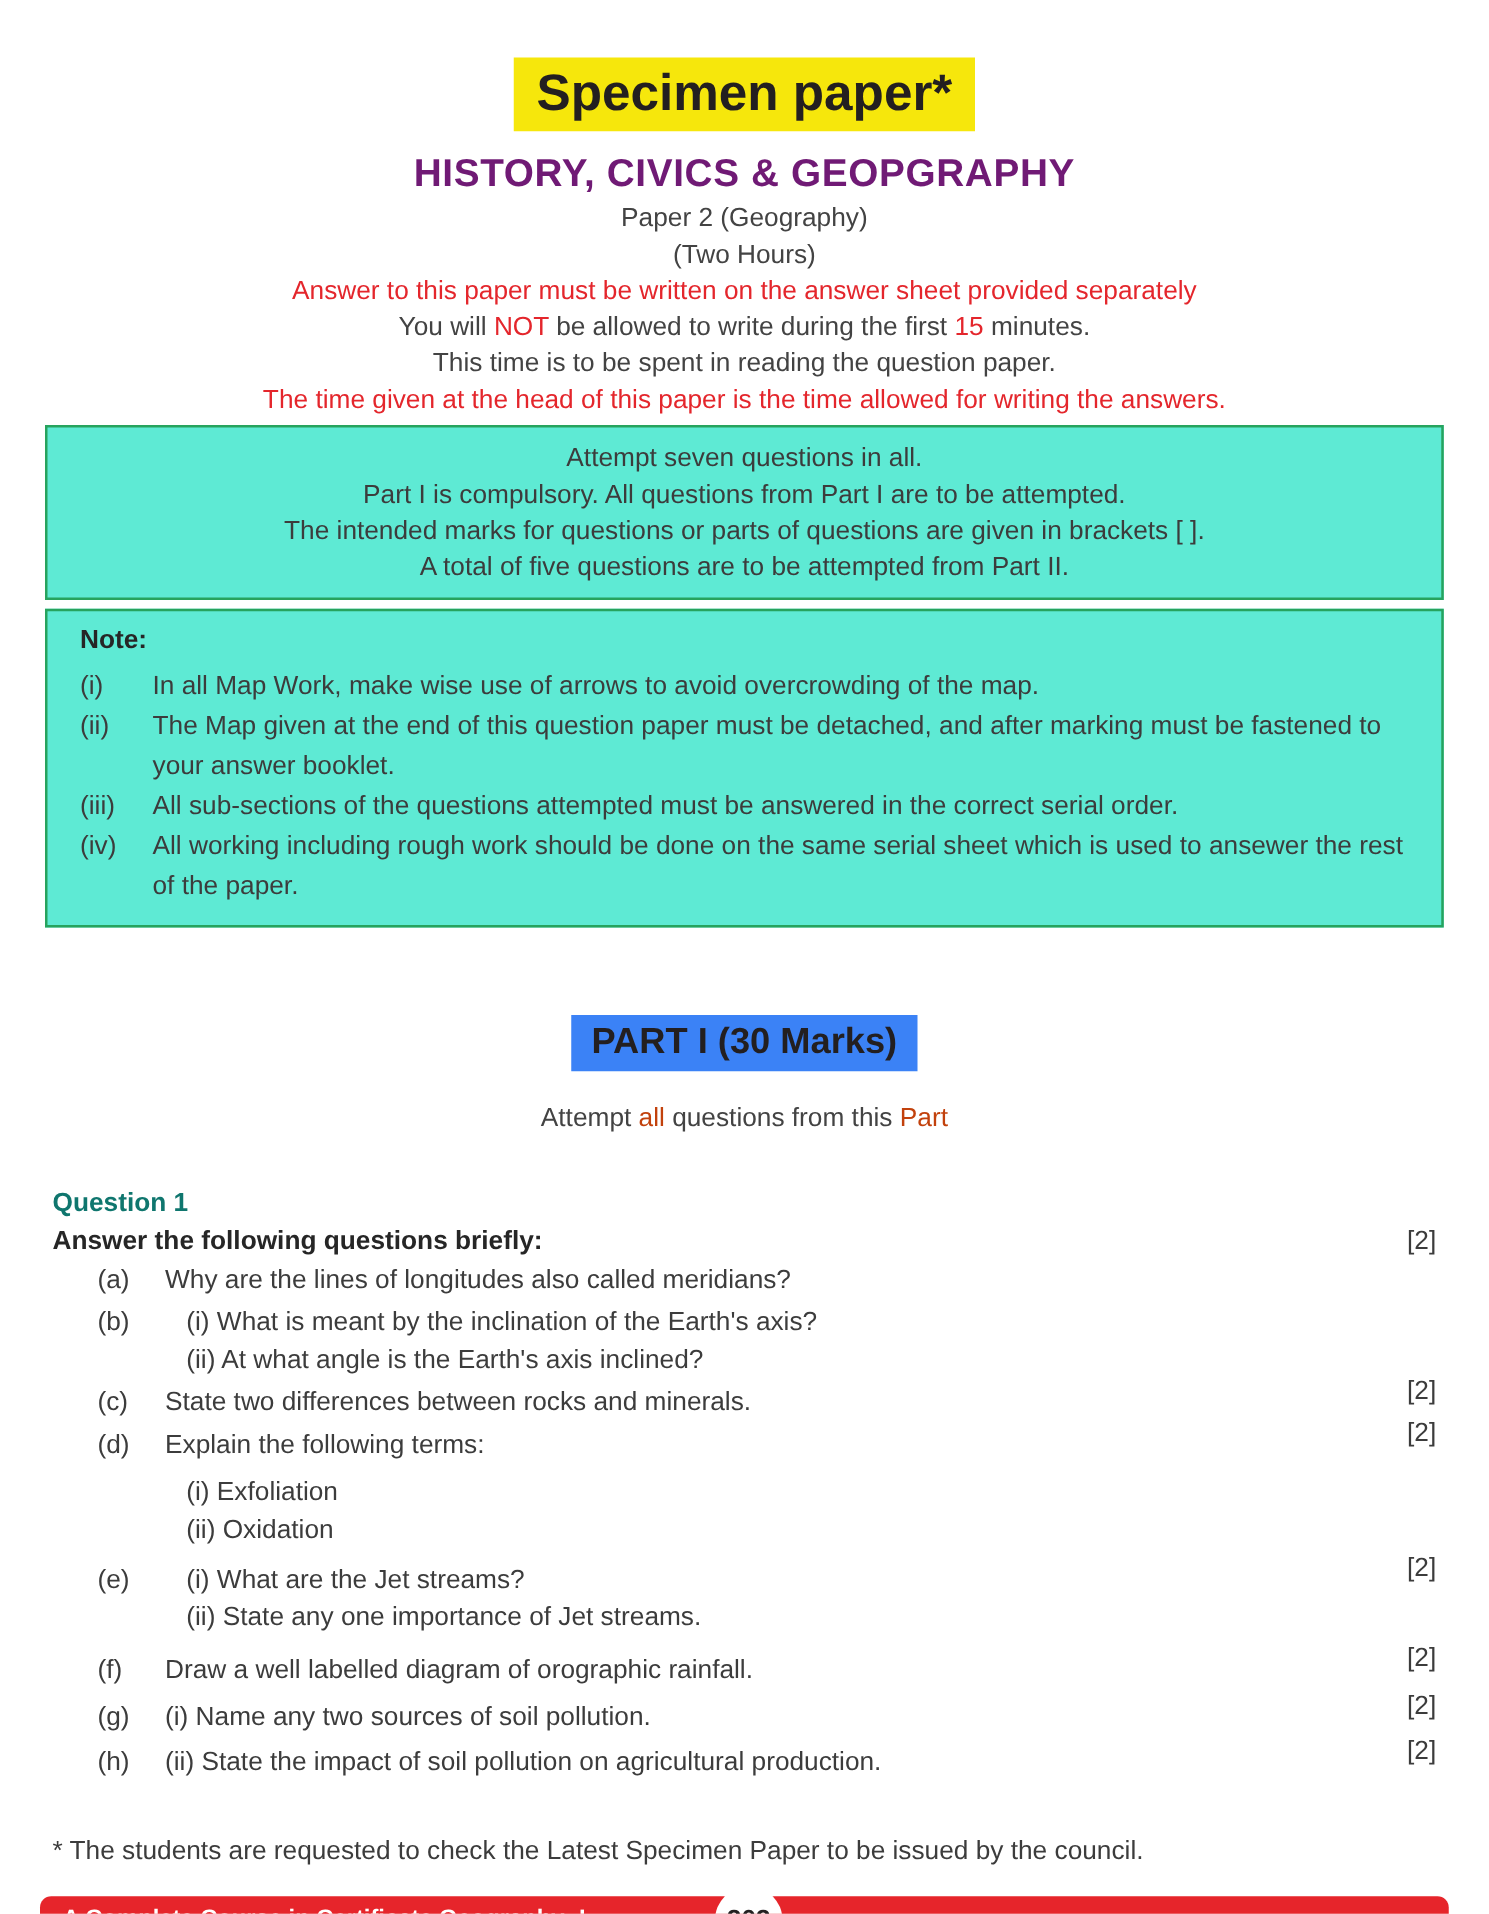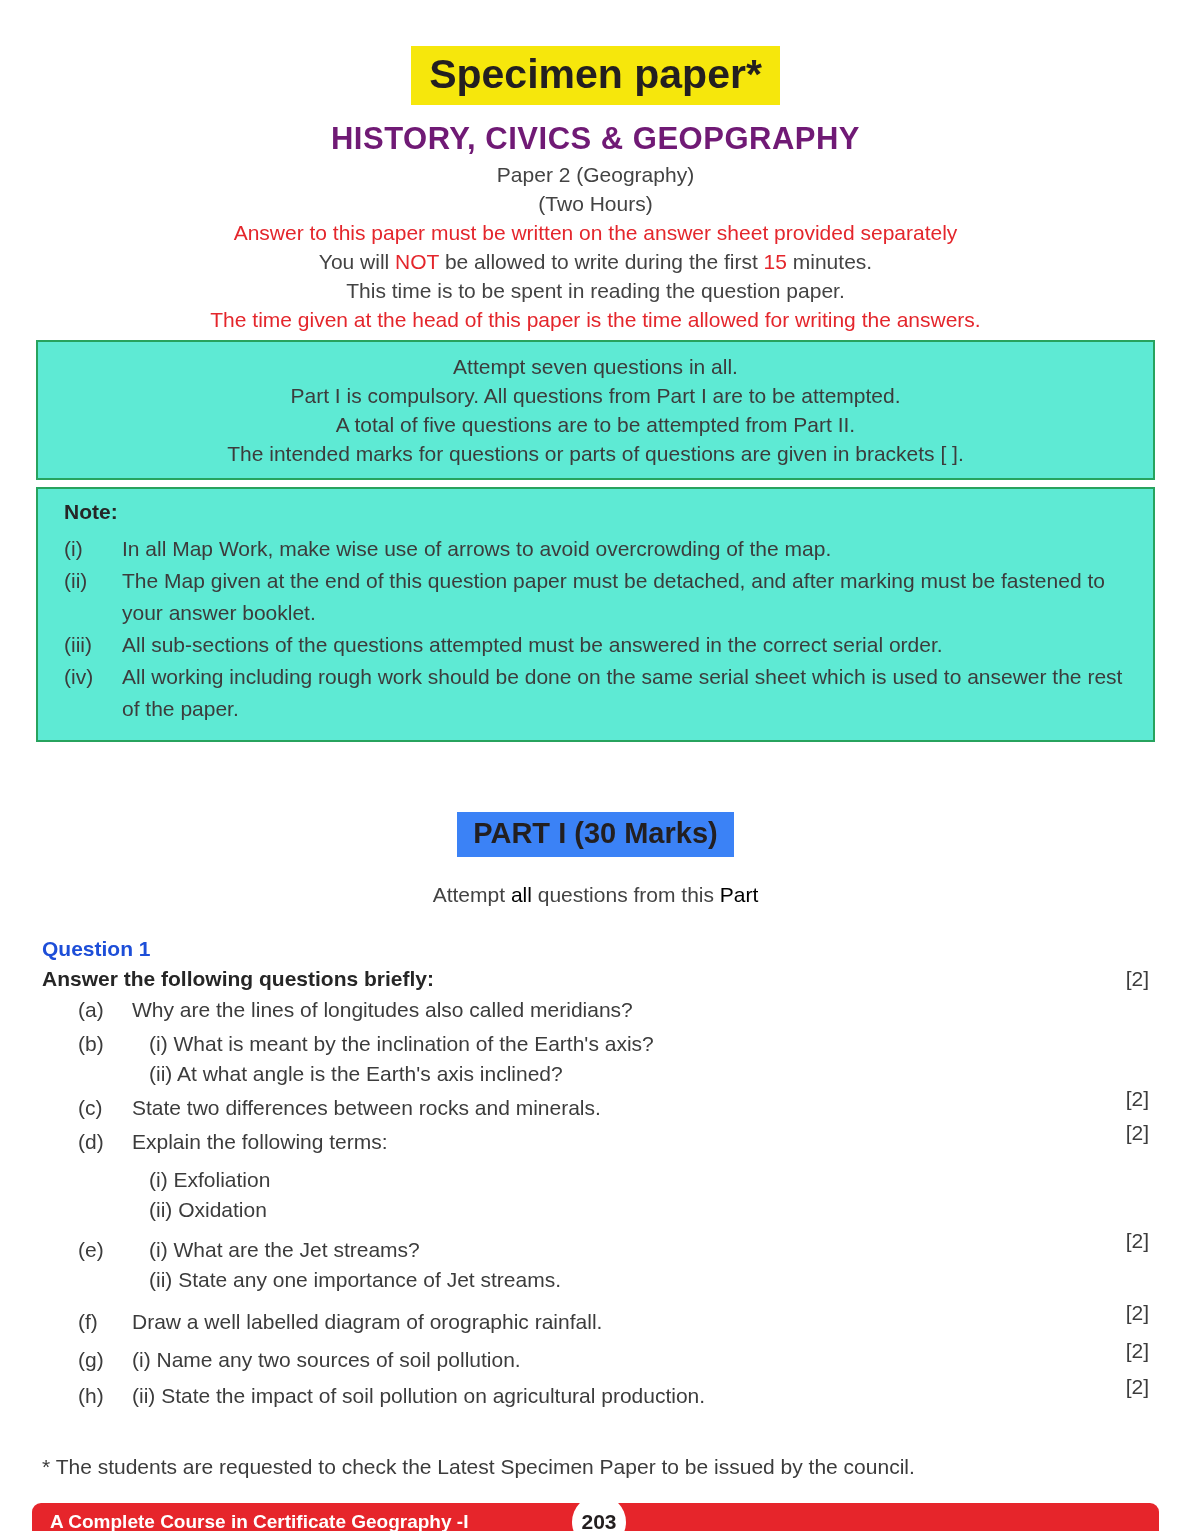--- a/index.html
+++ b/index.html
@@ -39,23 +39,23 @@
   .note-item .n-label { width: 58px; flex: 0 0 58px; }
   .note-item .n-text { flex: 1; }
 
   
   .part-wrap { margin-top: 70px; text-align: center; }
   .part-highlight {
     display: inline-block; background: #3b82f6; color: #231f20;
     font-size: 29px; font-weight: bold; padding: 5px 16px 7px 16px;
   }
   .attempt-line { margin-top: 26px; text-align: center; }
-  .red-plain { color: #000000; }
-
-  .question-label { margin-top: 30px; color: #1d4ed8; font-weight: bold; }
+  .red-plain { color: #c2410c; }
+
+  .question-label { margin-top: 44px; color: #0f766e; font-weight: bold; }
   .q-intro-row { display: flex; margin-top: 6px; }
   .q-intro { flex: 1; font-weight: bold; color: #262626; }
   .q-marks { width: 48px; flex: 0 0 48px; text-align: right; color: #3c3c3c; }
   .raised { transform: translateY(-9px); }
 
   .q-row { display: flex; margin-left: 36px; margin-top: 4px; line-height: 30px; }
   .q-label { width: 54px; flex: 0 0 54px; }
   .q-text { flex: 1; }
   .q-text.sub-indent { padding-left: 17px; }
   .q-subblock { margin-left: 107px; margin-top: 8px; line-height: 30px; }
@@ -96,22 +96,22 @@
     <div class="gray">(Two Hours)</div>
     <div class="red-bold">Answer to this paper must be written on the answer sheet provided separately</div>
     <div><span class="gray">You will</span> <span class="red-bold">NOT</span> <span class="gray">be allowed to write during the first</span> <span class="red-bold">15</span> <span class="gray">minutes.</span></div>
     <div class="gray">This time is to be spent in reading the question paper.</div>
     <div class="red-bold">The time given at the head of this paper is the time allowed for writing the answers.</div>
   </div>
 
   <div class="green-box attempt-box">
     <div>Attempt seven questions in all.</div>
     <div>Part I is compulsory. All questions from Part I are to be attempted.</div>
+    <div>The intended marks for questions or parts of questions are given in brackets [ ].</div>
     <div>A total of five questions are to be attempted from Part II.</div>
-    <div>The intended marks for questions or parts of questions are given in brackets [ ].</div>
   </div>
 
   <div class="green-box note-box">
     <div class="note-heading">Note:</div>
     <div class="note-item">
       <span class="n-label">(i)</span>
       <span class="n-text">In all Map Work, make wise use of arrows to avoid overcrowding of the map.</span>
     </div>
     <div class="note-item">
       <span class="n-label">(ii)</span>

